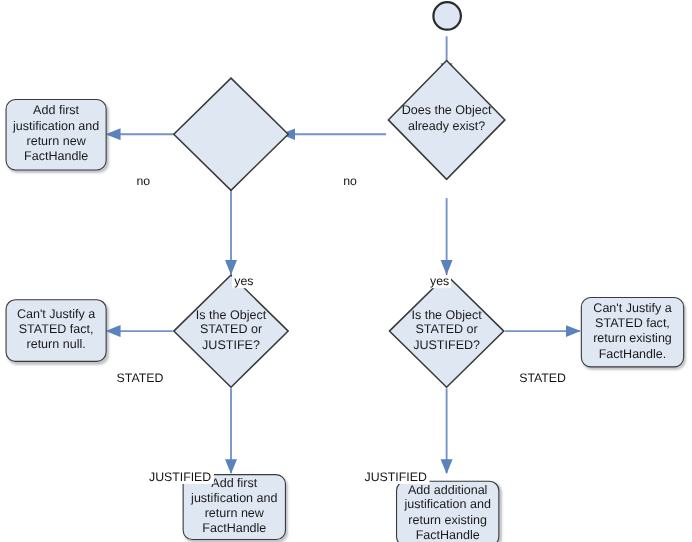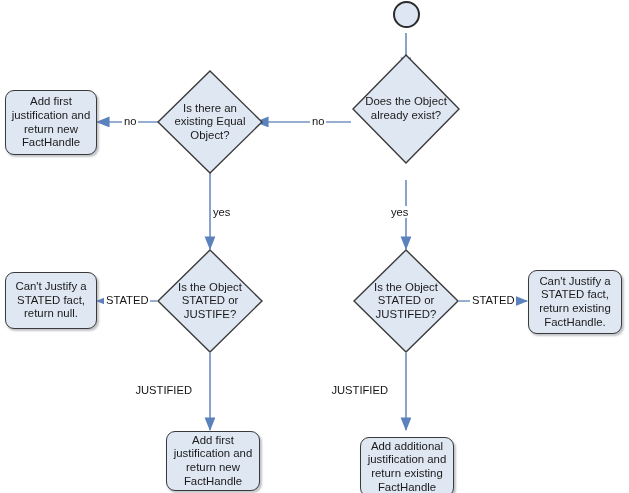--- a/index.html
+++ b/index.html
@@ -78,20 +78,21 @@
 
   
   .edge-label {
     position: absolute;
     font-size: 11.2px;
     line-height: 12px;
     color: #141414;
     background: #ffffff;
     padding: 0 2px;
     white-space: nowrap;
+    margin-top: 44px;
   }
 </style>
 </head>
 <body>
 
 <div id="canvas">
 
   <svg id="edges" viewBox="0 0 629 493" xmlns="http://www.w3.org/2000/svg">
     <defs>
       <marker id="arrow" markerWidth="9" markerHeight="9" refX="7.4" refY="3.2" orient="auto" markerUnits="strokeWidth">
@@ -127,23 +128,20 @@
       <polygon points="54,1 107,55 54,109 1,55" fill="#dfe7f3" stroke="#3a3a3a" stroke-width="1.4"></polygon>
     </svg>
     <span class="node-text">Does the Object
 already exist?</span>
   </div>
 
   <div class="node diamond-node" style="left:157px; top:70px; width:106px; height:104px;">
     <svg class="dia-shape" viewBox="0 0 106 104" preserveAspectRatio="none">
       <polygon points="53,1 105,52 53,103 1,52" fill="#dfe7f3" stroke="#3a3a3a" stroke-width="1.4"></polygon>
     </svg>
-    <span class="node-text">Is there an
-existing Equal
-Object?</span>
   </div>
 
   <div class="node box-node" style="left:5px; top:90px; width:92px; height:65px;">
     <span class="node-text">Add first
 justification and
 return new
 FactHandle</span>
   </div>
 
   <div class="node diamond-node" style="left:157px; top:249px; width:106px; height:104px;">

